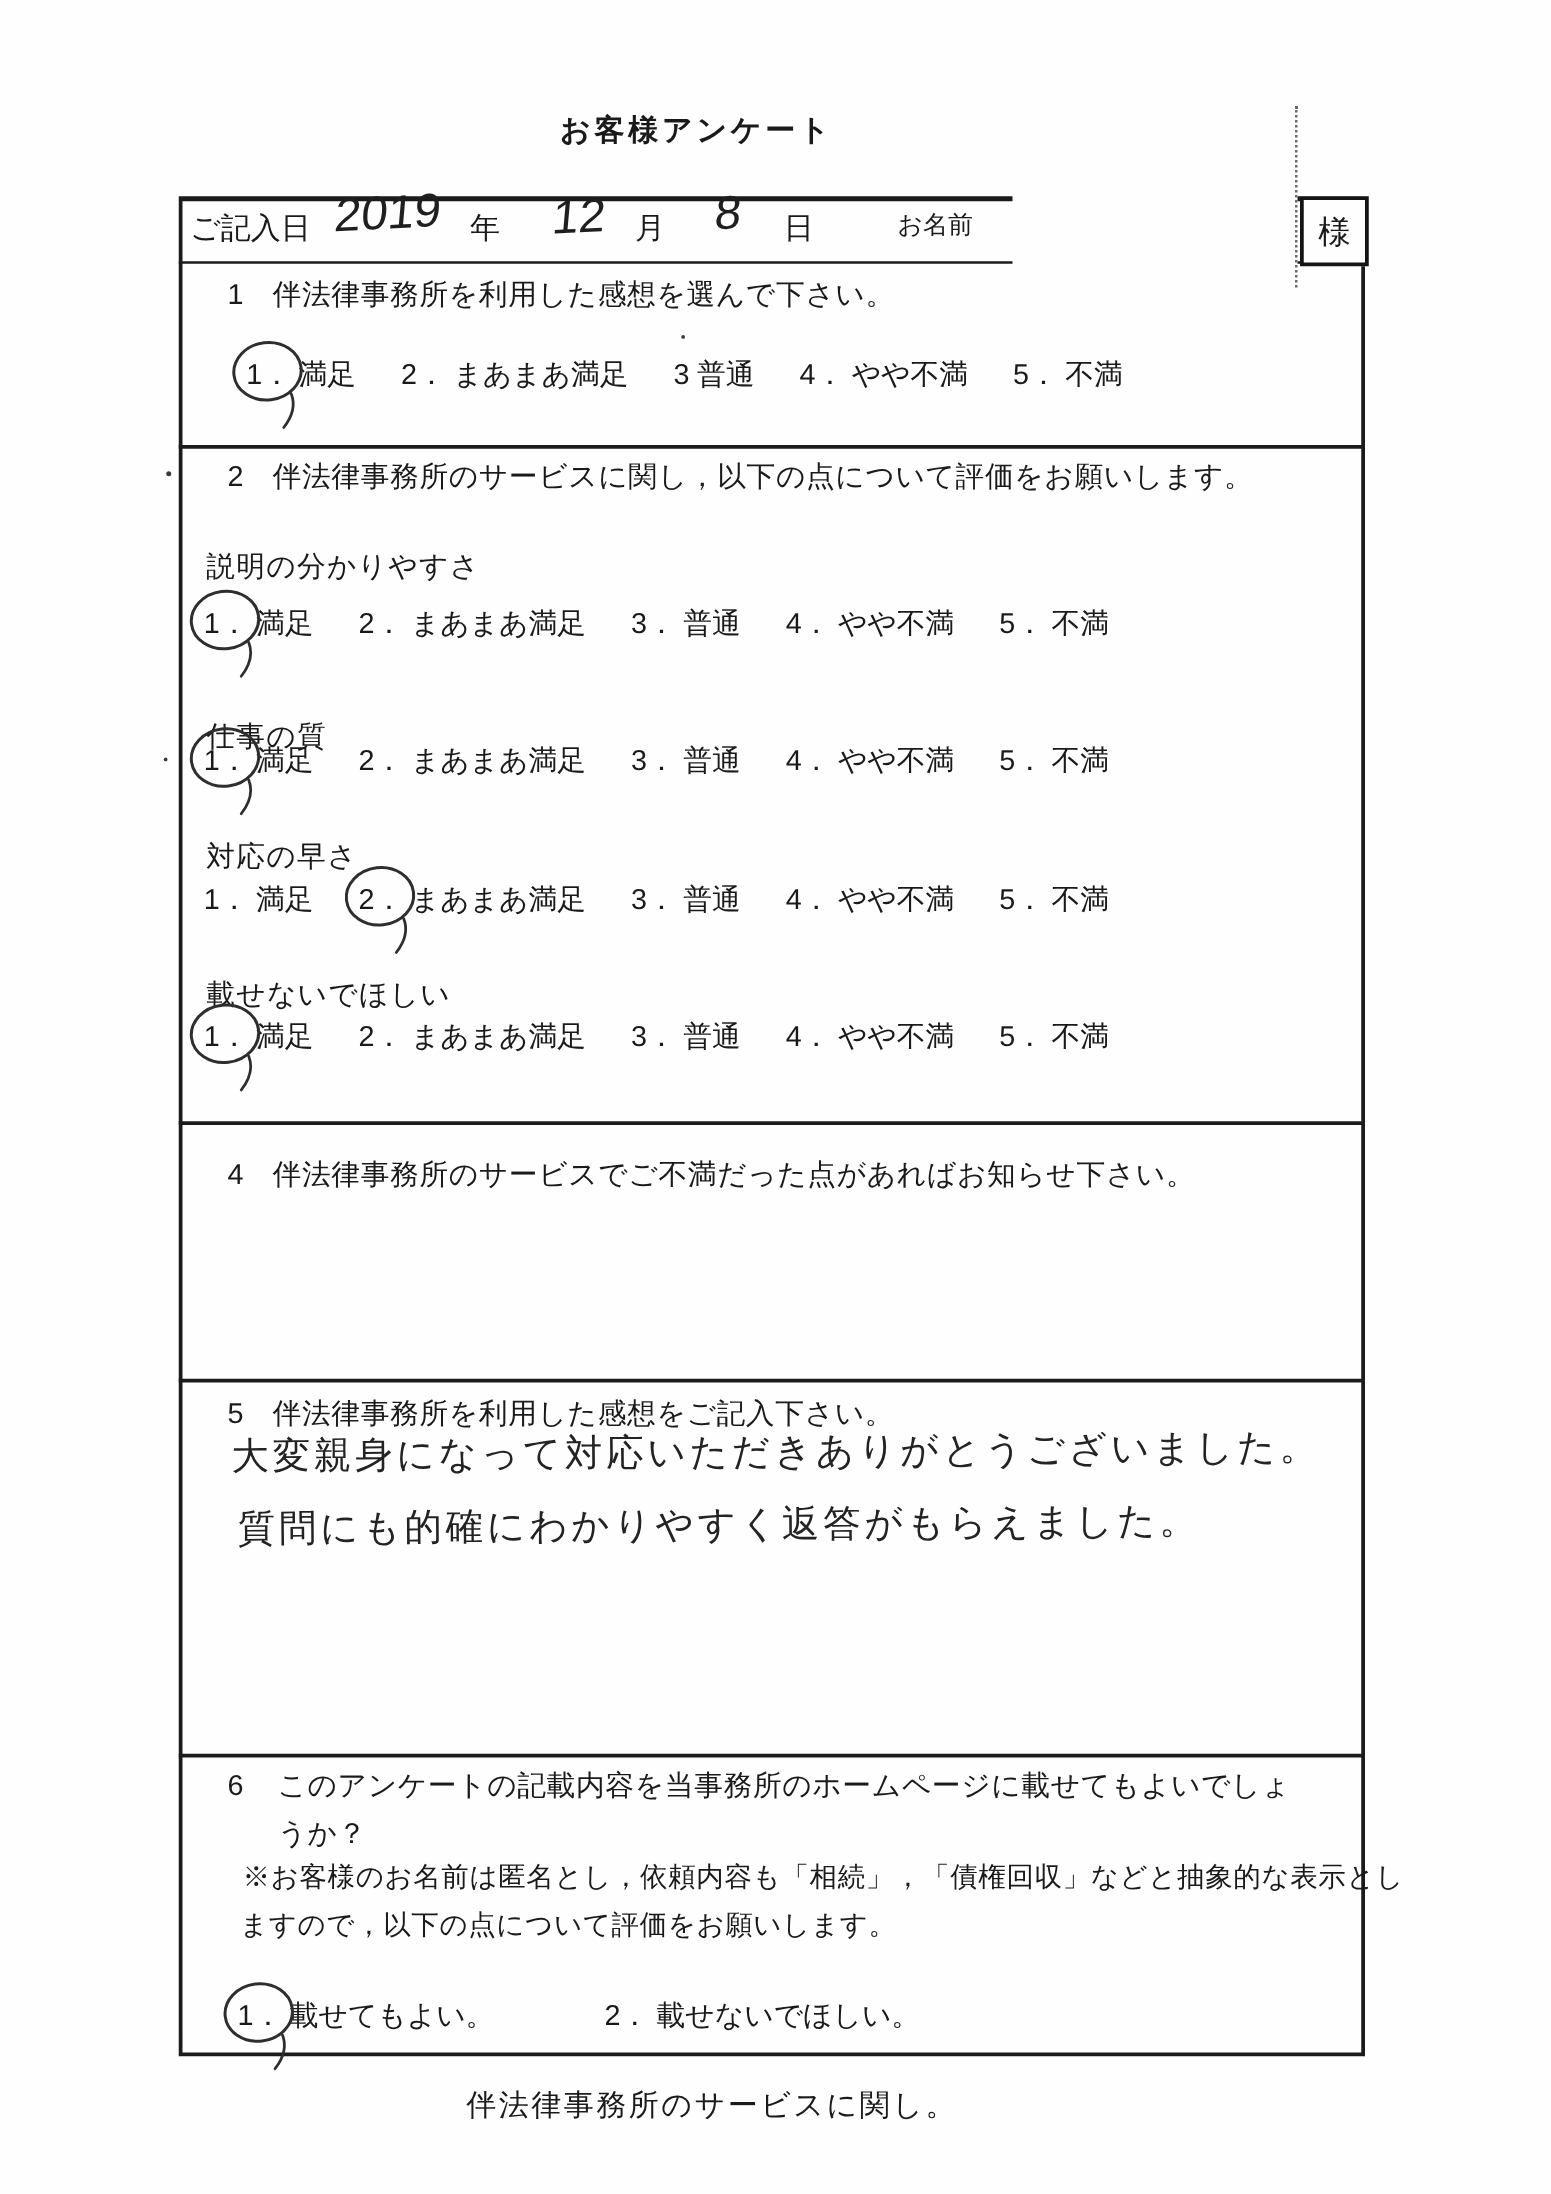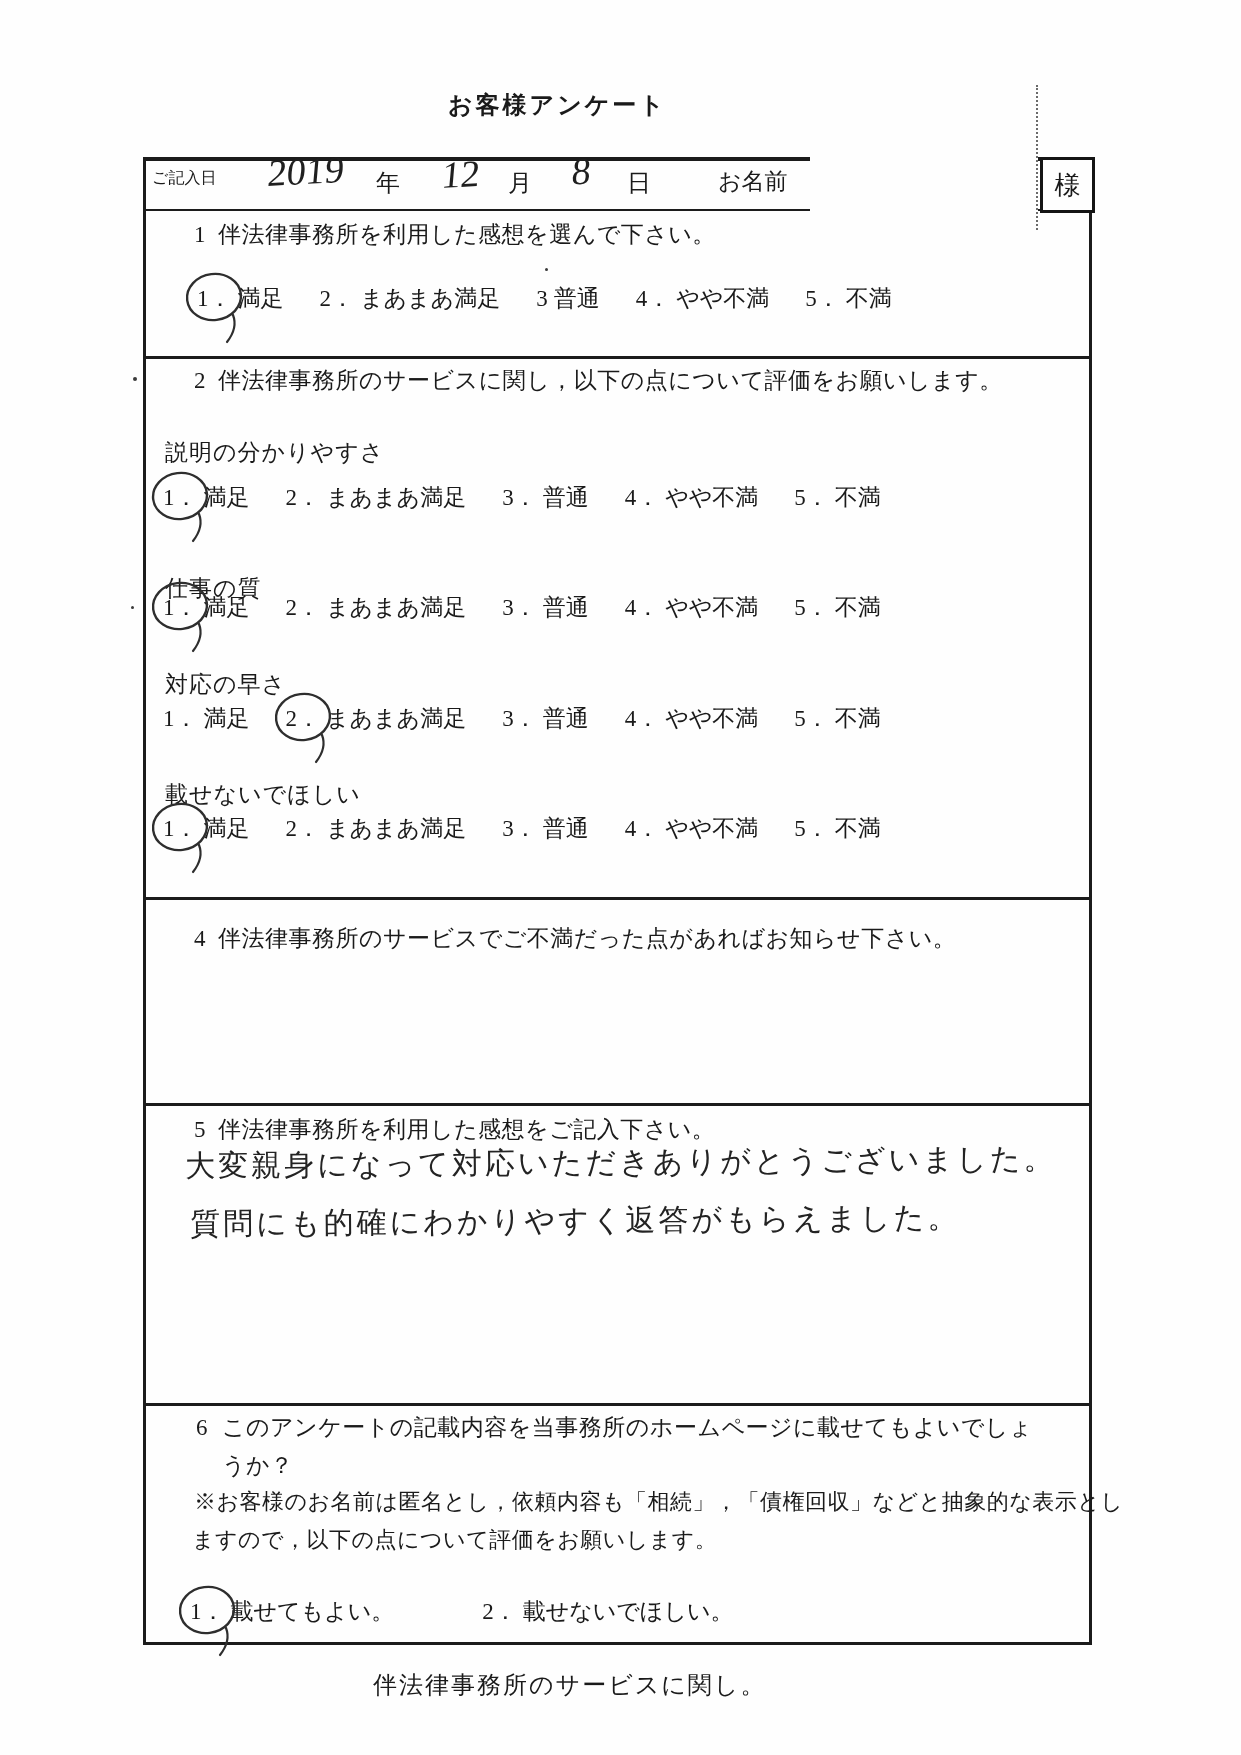--- a/index.html
+++ b/index.html
@@ -1,43 +1,42 @@
 <!DOCTYPE html>
 <html><head>
 <meta charset="utf-8">
 <style>
   html,body {margin:0; padding:0; background:#ffffff;}
   .page {
     position:relative; width:1241px; height:1755px; background:#fefefe;
-    font-family:Liberation Serif, serif; color:#1a1a1a;
+    font-family:Liberation Sans, sans-serif; color:#1a1a1a;
     overflow:hidden;
-    text-align:center;
   }
   .abs {position:absolute; line-height:1.25; white-space:nowrap;}
 
   #title {left:448px; top:90px; font-size:24px; letter-spacing:3px; font-weight:bold;}
 
   
   #form-box {
     position:absolute; left:143px; top:157px; width:949px; height:1488px;
     border:3px solid #1b1b1b; border-top-width:4px; box-sizing:border-box;
   }
   .hline {position:absolute; left:143px; width:949px; height:3px; background:#1c1c1c;}
   #row-hdr-bottom {top:209px; height:2px;}
   #d1 {top:356px;}
   #d2 {top:897px;}
   #d3 {top:1103px;}
   #d4 {top:1403px;}
 
   
-  #hdr-date-label {left:152px; top:168px; font-size:16px;}
+  #hdr-date-label {left:152px; top:168px; font-size:24px;}
   #hdr-year-unit  {left:376px; top:168px; font-size:24px;}
   #hdr-month-unit {left:508px; top:168px; font-size:24px;}
   #hdr-day-unit   {left:627px; top:168px; font-size:24px;}
-  #hdr-name-label {left:718px; top:168px; font-size:23px;}
+  #hdr-name-label {left:718px; top:168px; font-size:20px;}
   .hand-digit {font-size:38px; color:#1f1f1f; transform:skewX(-8deg) rotate(-3deg); line-height:1;}
   #hdr-year-val  {left:268px; top:152px;}
   #hdr-month-val {left:442px; top:155px;}
   #hdr-day-val   {left:572px; top:152px;}
 
   
   #redact {position:absolute; left:810px; top:141px; width:228px; height:76px; background:#fefefe;}
   #dotline {position:absolute; left:1036px; top:85px; width:0px; height:145px; border-left:2px dotted #6a6a6a;}
   #sama-box {
     position:absolute; left:1040px; top:157px; width:55px; height:56px;

